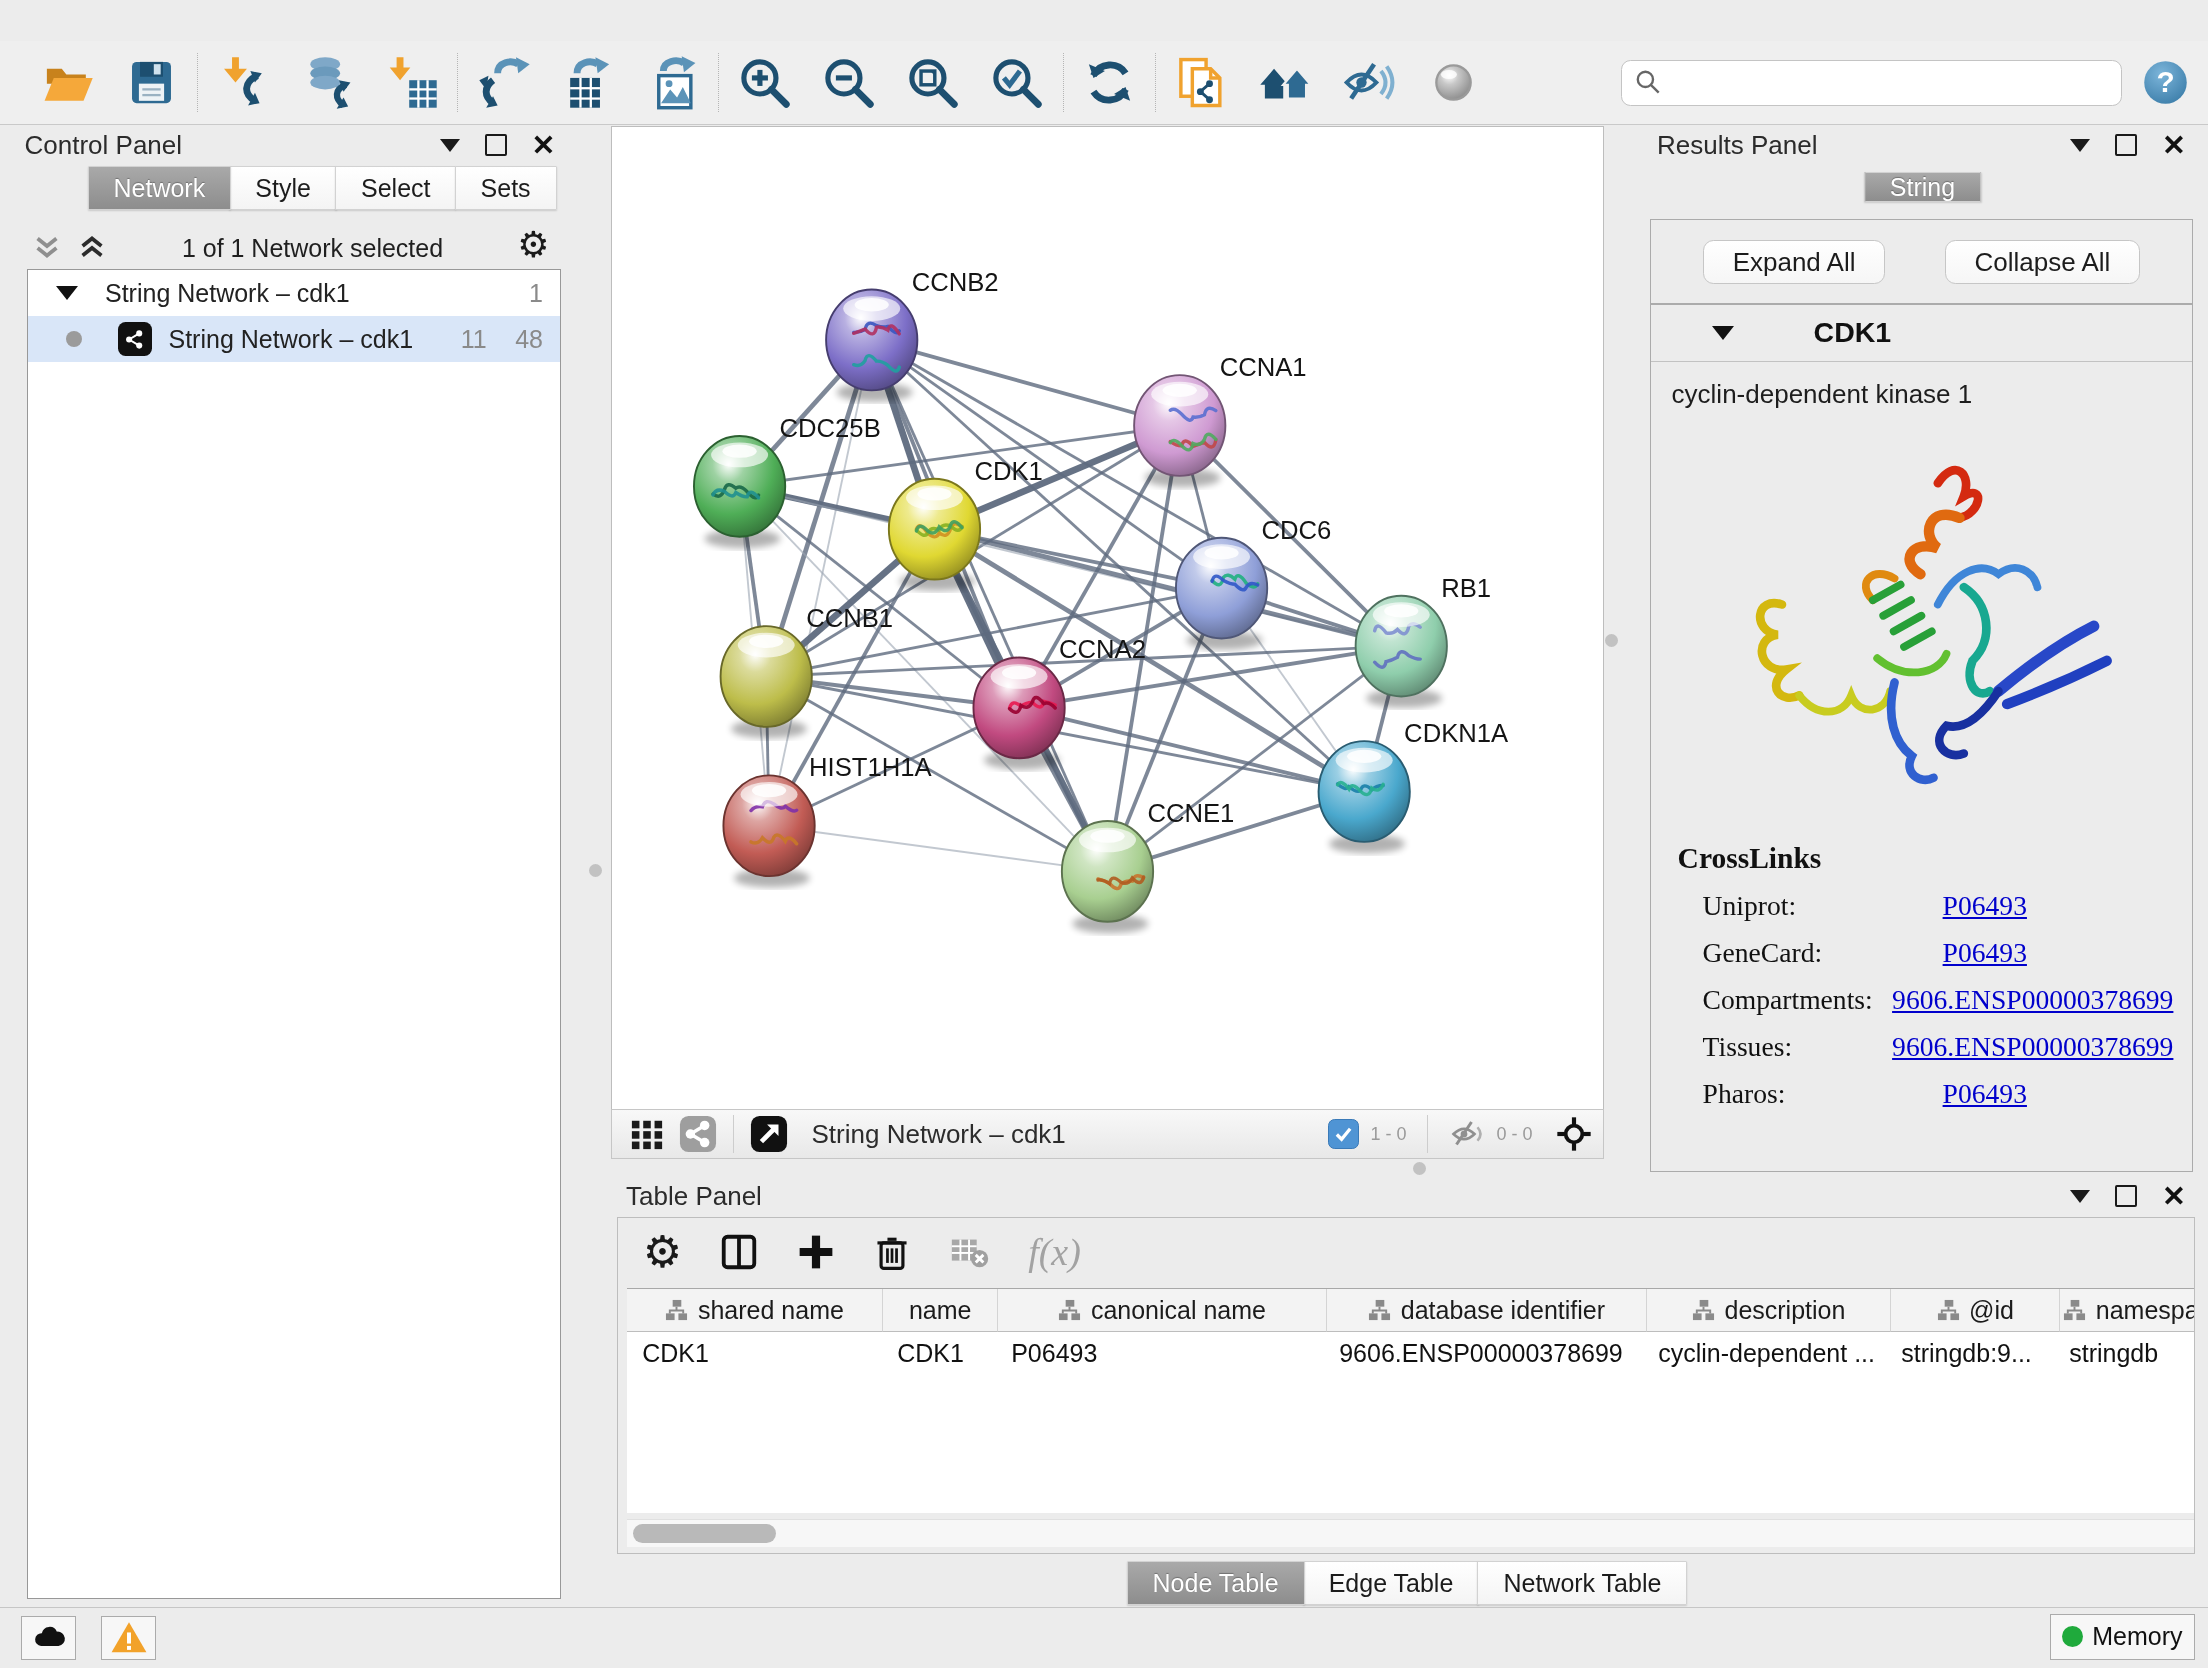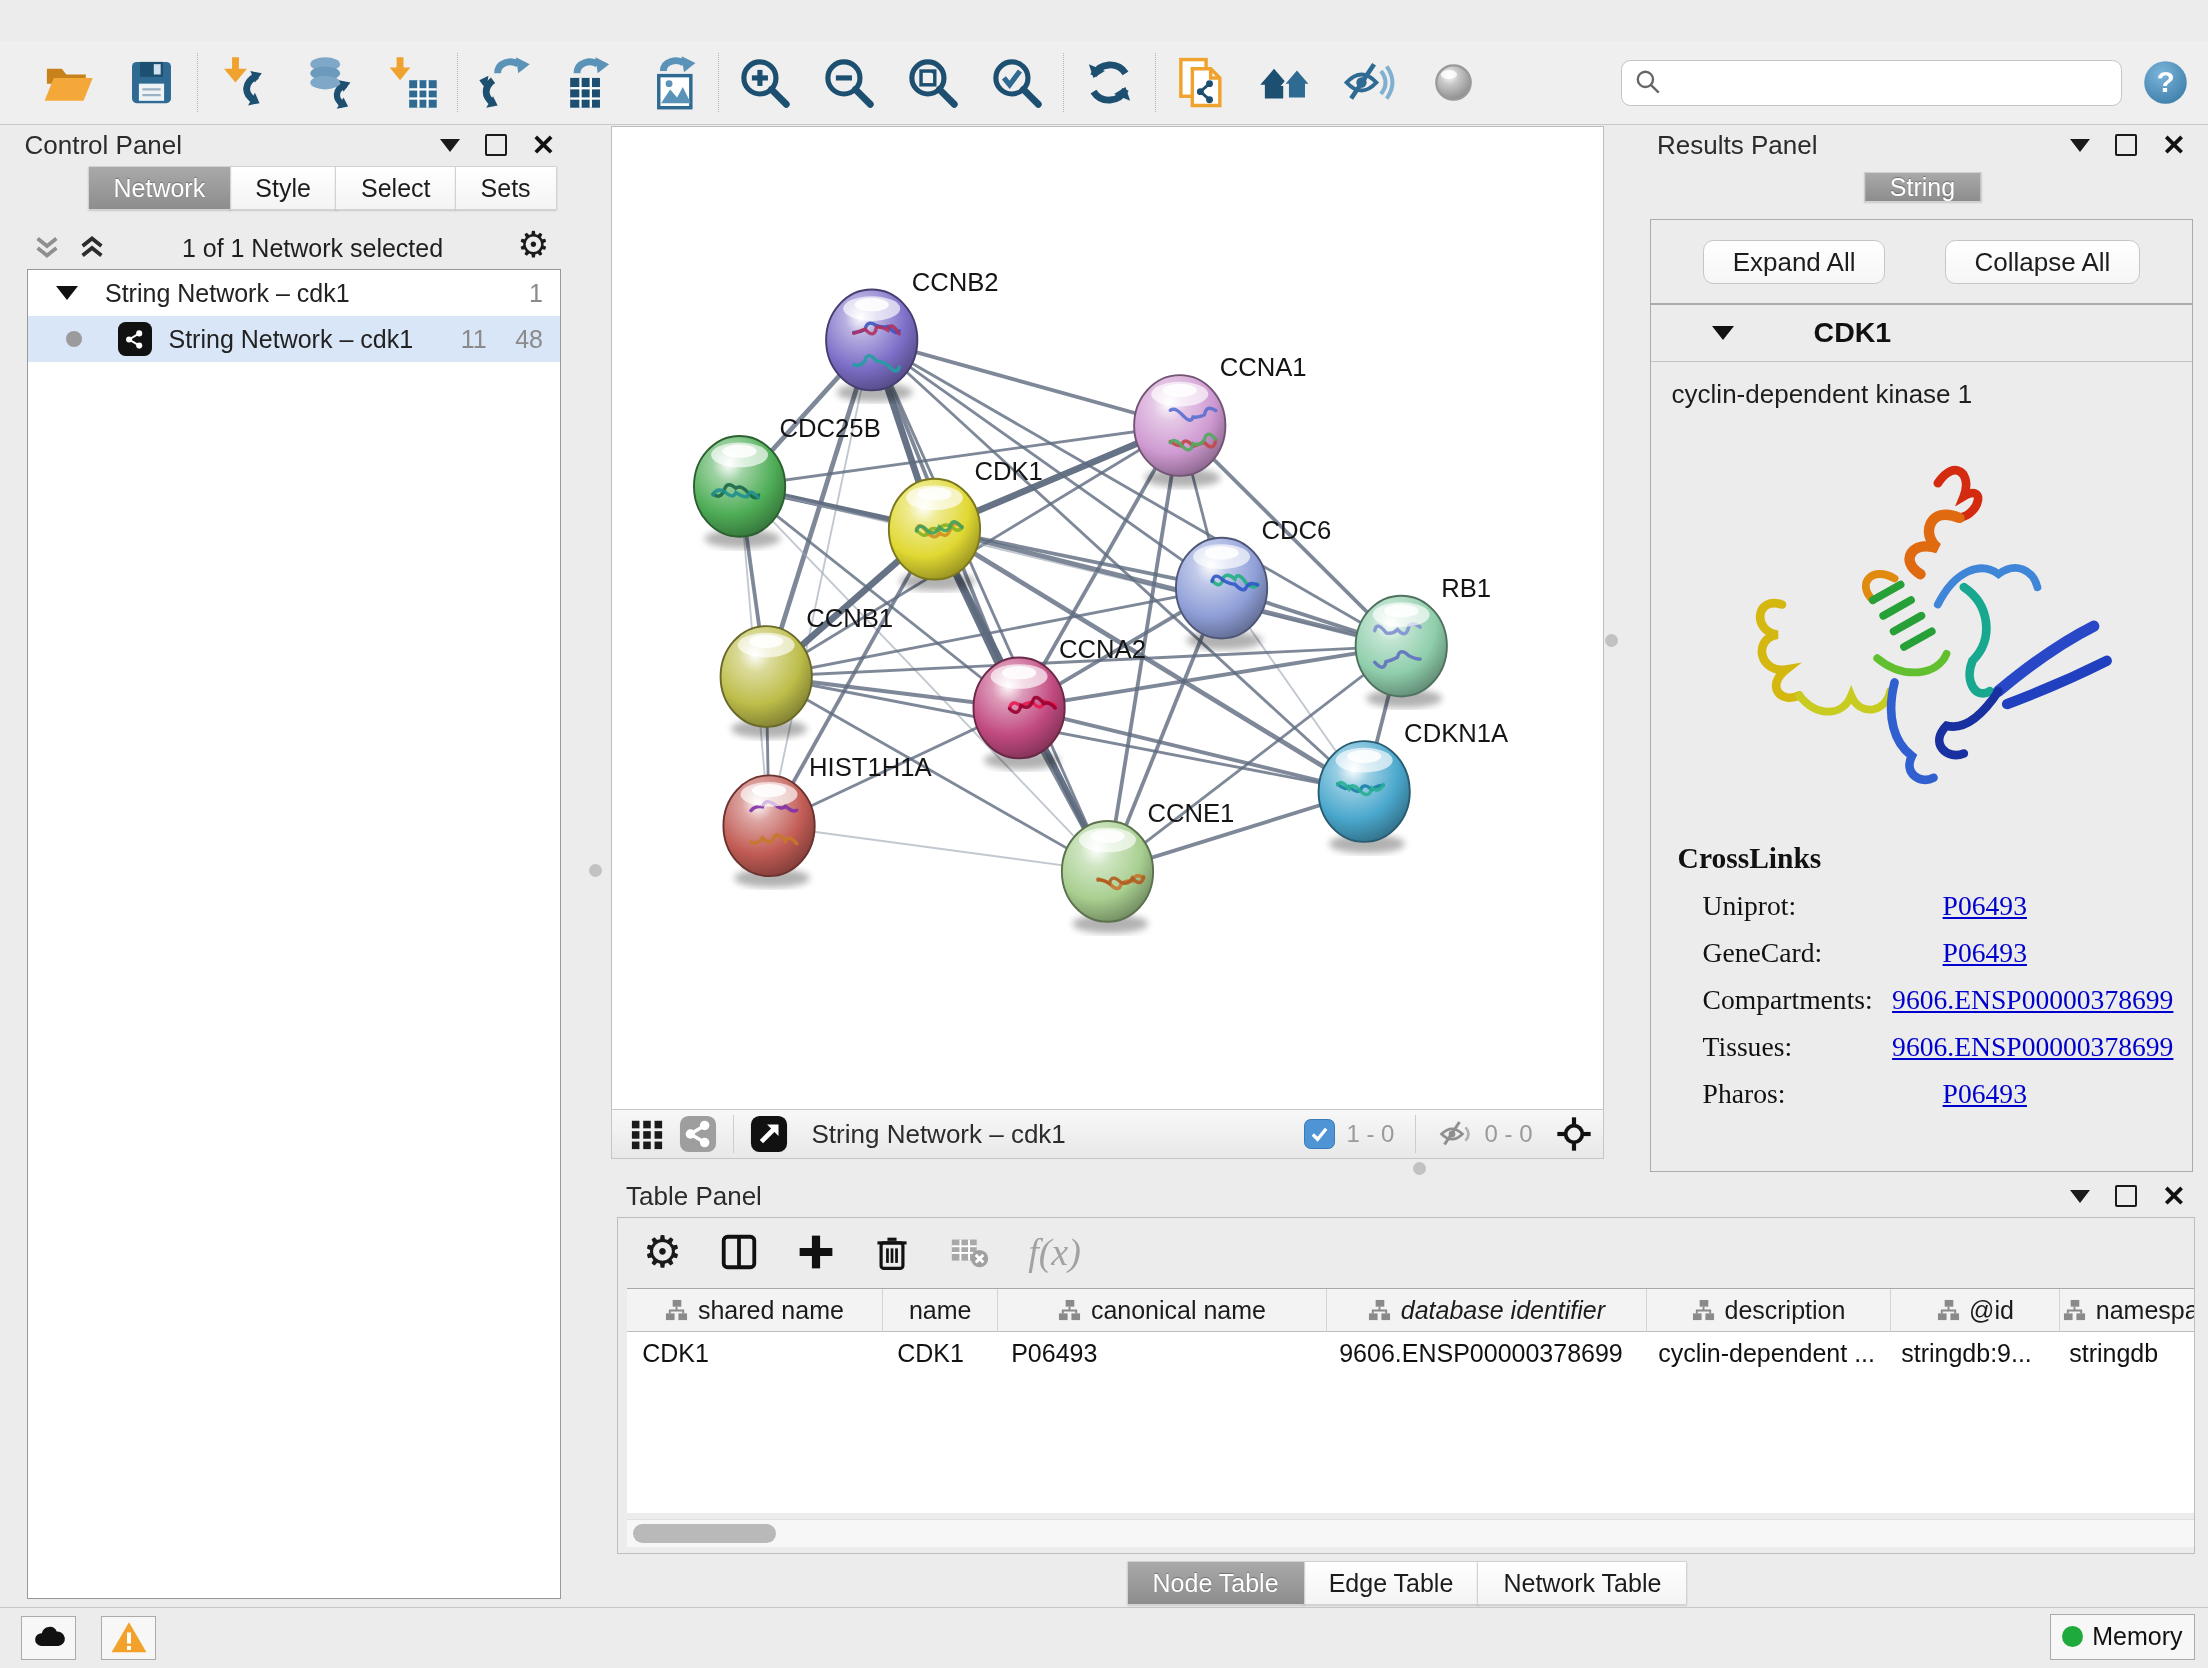--- a/index.html
+++ b/index.html
@@ -60,21 +60,21 @@
   .nv-canvas{position:absolute;top:0;left:0;width:991px;height:983px;background:#fff;
              border:1px solid #bdbdbd;}
   .nv-footer{position:absolute;left:0;right:0;top:983px;height:48px;
              background:linear-gradient(#f8f8f8,#e8e8e8);border:1px solid #c6c6c6;
              display:flex;align-items:center;padding:0 9.5px;}
   .nf-btn{border:none;background:transparent;width:51px;height:42px;display:flex;
           align-items:center;justify-content:center;padding:0;}
   .nf-sep{width:0;height:38px;border-left:1px solid #cdcdcd;margin:0 9.5px;}
   .nf-name{font-size:26px;color:#2c2c2c;margin-left:17px;}
   .nf-right{margin-left:auto;display:flex;align-items:center;gap:11.4px;}
-  .nf-count{font-size:24px;color:#9a9a9a;}
+  .nf-count{font-size:18px;color:#9a9a9a;}
   .checkbox{width:28.5px;height:28.5px;border-radius:6.7px;background:#4f94d4;border:1px solid #3a7ab8;
             display:flex;align-items:center;justify-content:center;}
   
   .rp{left:1642px;top:126px;width:559px;height:1052px;}
   .rp-tab{position:absolute;top:40px;left:50%;transform:translateX(-50%);}
   .rp-box1{position:absolute;top:93px;left:7.6px;right:7.6px;height:84px;border:1.9px solid #ababab;
            display:flex;align-items:center;justify-content:center;gap:60px;}
   .rp-btn{height:44px;padding:0 28.5px;background:linear-gradient(#ffffff,#f6f6f6);
           border:1.9px solid #c6c6c6;border-radius:10.5px;font-size:26px;color:#1c1c1c;
           font-family:"Liberation Sans",sans-serif;}
@@ -772,21 +772,21 @@
             </div>
             <div class="th" style="width: 328px;">
               <svg width="23" height="23" viewBox="0 0 24 24">
                 <rect x="8" y="1" width="9" height="7" fill="#8a8a8a"></rect>
                 <rect x="1" y="15" width="9" height="7" fill="#8a8a8a"></rect>
                 <rect x="14" y="15" width="9" height="7" fill="#8a8a8a"></rect>
                 <path d="M12 8 v4 M5 15 v-3 h14 v3" stroke="#8a8a8a" stroke-width="2" fill="none"></path>
               </svg>
               <span>canonical name</span>
             </div>
-            <div class="th" style="width: 319px; font-style: italic;">
+            <div class="th" style="width: 319px;">
               <svg width="23" height="23" viewBox="0 0 24 24">
                 <rect x="8" y="1" width="9" height="7" fill="#8a8a8a"></rect>
                 <rect x="1" y="15" width="9" height="7" fill="#8a8a8a"></rect>
                 <rect x="14" y="15" width="9" height="7" fill="#8a8a8a"></rect>
                 <path d="M12 8 v4 M5 15 v-3 h14 v3" stroke="#8a8a8a" stroke-width="2" fill="none"></path>
               </svg>
               <span>database identifier</span>
             </div>
             <div class="th" style="width: 243px;">
               <svg width="23" height="23" viewBox="0 0 24 24">

